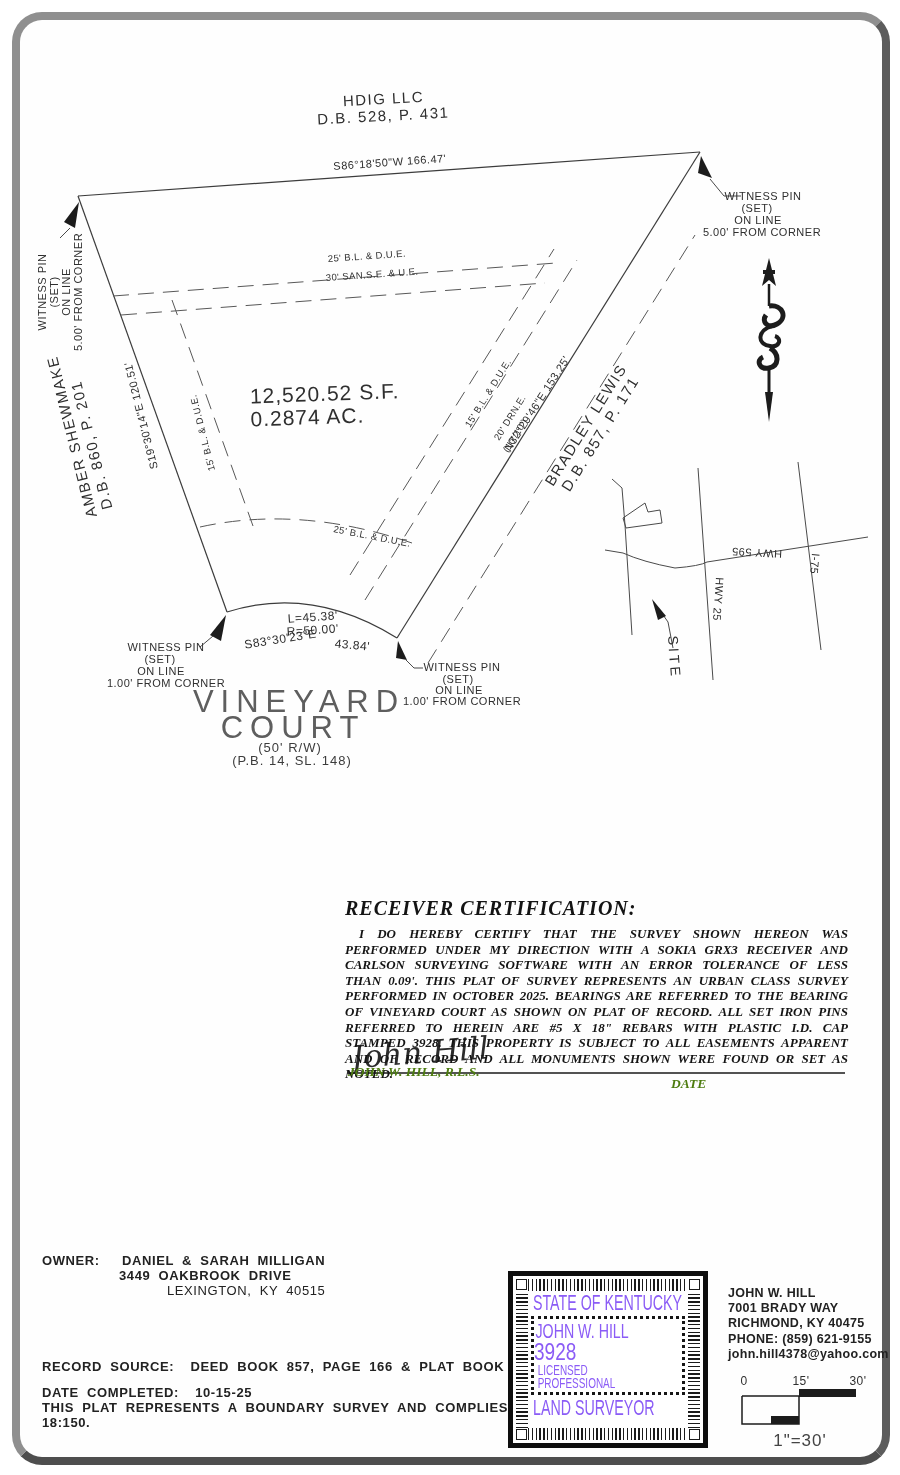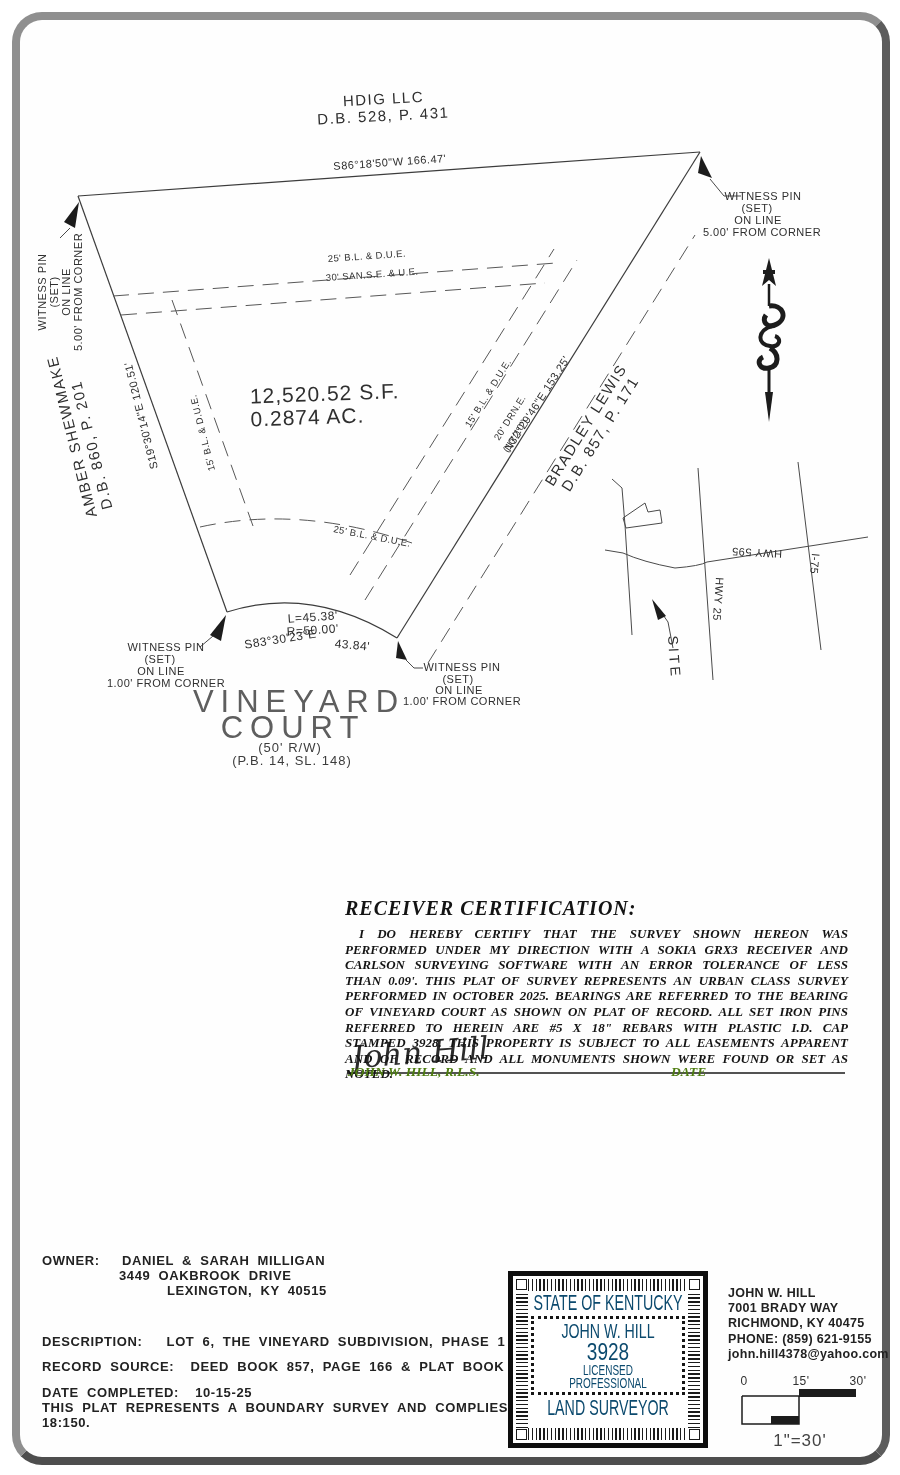--- a/index.html
+++ b/index.html
@@ -32,21 +32,21 @@
   .tb{position:absolute;color:#222;letter-spacing:.6px;word-spacing:4px;font-size:13px;white-space:nowrap;}
   .tb-head{font-size:21px;letter-spacing:3px;word-spacing:8px;color:#333;}
   
   .stamp{position:absolute;left:508px;top:1271px;width:190px;height:167px;
          border:5px solid #0e0e0e;background:#fff;}
   .hz{position:absolute;left:15px;right:15px;height:12px;
       background:repeating-linear-gradient(90deg,#1b1b1b 0 1.4px,transparent 1.4px 3.8px);}
   .vt{position:absolute;top:15px;bottom:15px;width:12px;
       background:repeating-linear-gradient(0deg,#1b1b1b 0 1.4px,transparent 1.4px 3.8px);}
   .csq{position:absolute;width:9px;height:9px;border:1.6px solid #1b1b1b;background:#fff;}
-  .stampin{position:absolute;left:16px;right:16px;top:15px;bottom:15px;text-align:center;color:#0c4a6e;}
+  .stampin{position:absolute;left:16px;right:16px;top:15px;bottom:15px;color:#8b5cf6;}
   .st-state{margin-top:2px;font-size:15px;letter-spacing:0;transform:scale(.95,1.5);transform-origin:center;}
   .st-box{margin:6px 2px 0 2px;border:3px dotted #161616;padding:1px 0 3px 0;}
   .st-name{font-size:14.5px;transform:scale(.98,1.45);transform-origin:center;margin-top:3px;}
   .st-num{font-size:19px;transform:scaleY(1.25);margin-top:2px;}
   .st-sm{font-size:10.5px;transform:scale(.95,1.35);transform-origin:center;margin-top:1px;}
   .st-bottom{margin-top:3px;font-size:15px;transform:scale(.95,1.5);transform-origin:center;}
   
   .contact{position:absolute;left:728px;top:1286px;color:#222;font-size:12.5px;
            font-weight:600;letter-spacing:.3px;line-height:15.2px;white-space:nowrap;}
 </style>
@@ -192,32 +192,28 @@
       <rect class="ink" x="771" y="1416" width="28" height="8"></rect>
       <text class="mid" x="800" y="1446" style="font-size:17px;letter-spacing:1px;fill:#444">1"=30'</text>
     </g>
   </svg>
 
   <div class="cert">
     <h2>RECEIVER CERTIFICATION:</h2>
     <p>I DO HEREBY CERTIFY THAT THE SURVEY SHOWN HEREON WAS PERFORMED UNDER MY DIRECTION WITH A SOKIA GRX3 RECEIVER AND CARLSON SURVEYING SOFTWARE WITH AN ERROR TOLERANCE OF LESS THAN 0.09'.  THIS PLAT OF SURVEY REPRESENTS AN URBAN CLASS SURVEY PERFORMED IN OCTOBER 2025.  BEARINGS ARE REFERRED TO THE BEARING OF VINEYARD COURT AS SHOWN ON PLAT OF RECORD.  ALL SET IRON PINS REFERRED TO HEREIN ARE #5 X 18" REBARS WITH PLASTIC I.D. CAP STAMPED 3928.  THIS PROPERTY IS SUBJECT TO ALL EASEMENTS APPARENT AND OF RECORD AND ALL MONUMENTS SHOWN WERE FOUND OR SET AS NOTED.</p>
   </div>
   <div class="certnames" style="left:348px;">JOHN W. HILL, R.L.S.</div>
-  <div class="certnames" style="left:671px;">DATE</div>
+  <div class="certnames" style="left:671px;margin-top:12px;">DATE</div>
 
   <div class="tb" style="left:42px;top:1253px;font-weight:600;text-align:right;">
     <span>OWNER:</span>
     <span style="margin-left:14px">DANIEL &amp; SARAH MILLIGAN</span>
   </div>
   <div class="tb" style="left:119px;top:1268px;font-weight:600;">3449 OAKBROOK DRIVE</div>
-  <div class="tb" style="left:119px;top:1283px;font-weight:700;padding-left:48px;">LEXINGTON, KY 40515</div>
-  <div class="tb" style="left:42px;top:1334px;font-weight:600;">
-    <span>DESCRIPTION:</span>
-    <span style="margin-left:16px">LOT 6, THE VINEYARD SUBDIVISION, PHASE 1</span>
-  </div>
+  <div class="tb" style="left:119px;top:1283px;font-weight:400;padding-left:48px;">LEXINGTON, KY 40515</div>
   <div class="tb" style="left:42px;top:1359px;font-weight:600;">
     <span>RECORD SOURCE:</span>
     <span style="margin-left:8px">DEED BOOK 857, PAGE 166 &amp; PLAT BOOK 14, SLIDE 148</span>
   </div>
   <div class="tb" style="left:42px;top:1385px;font-weight:600;">
     <span>DATE COMPLETED:</span>
     <span style="margin-left:8px">10-15-25</span>
   </div>
   <div class="tb" style="left:42px;top:1400px;font-weight:600;">THIS PLAT REPRESENTS A BOUNDARY SURVEY AND COMPLIES WITH 201 KAR</div>
   <div class="tb" style="left:42px;top:1415px;font-weight:600;">18:150.</div>

